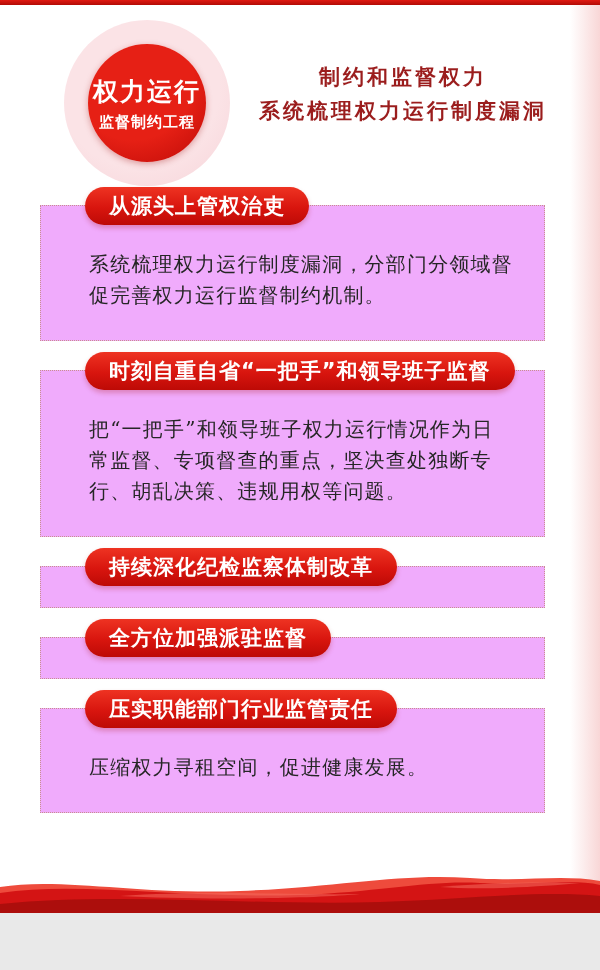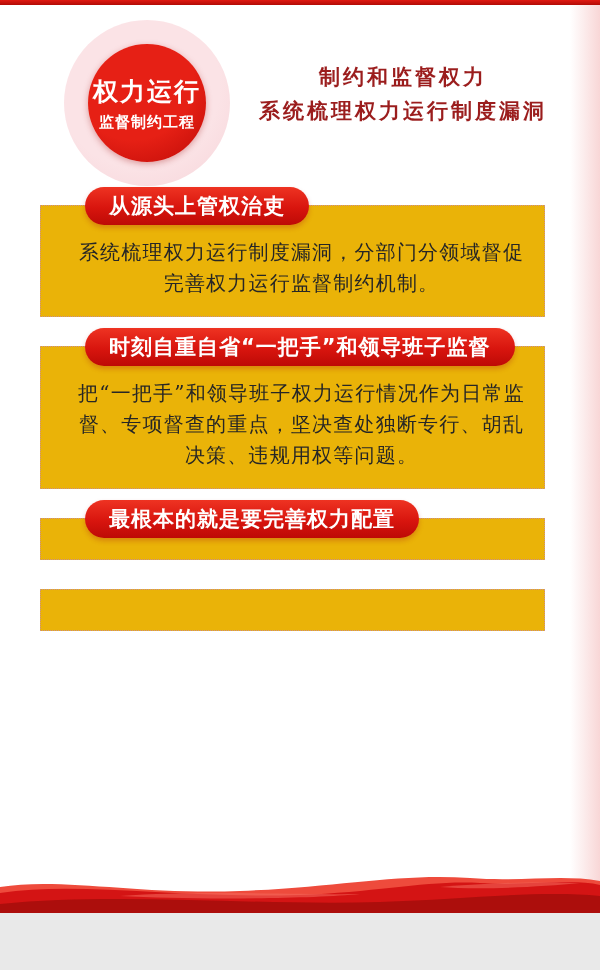--- a/index.html
+++ b/index.html
@@ -24,28 +24,28 @@
     font-family:"DejaVu Sans","Liberation Sans",sans-serif;}
   .badge-subtitle{color:#fff;font-weight:bold;font-size:15px;letter-spacing:1px;}
 
   
   .quote{position:absolute;left:243px;top:60px;width:320px;text-align:center;
     color:#9b1d1d;font-weight:bold;font-size:21px;line-height:34px;letter-spacing:3px;
     font-family:"DejaVu Serif","Liberation Serif",serif;}
 
   
   .sections{position:absolute;left:40px;top:205px;width:505px;display:flex;flex-direction:column;}
-  .card{position:relative;border:1px dotted #c99090;background:#eab308;
-    padding:27px 14px 13px 32px;margin-bottom:29px;text-align:center;}
+  .card{position:relative;border:1px dotted #c99090;background:#f0abfc;
+    padding:27px 14px 13px 32px;margin-bottom:29px;}
   .pill{position:absolute;top:-19px;left:44px;height:38px;line-height:38px;
     padding:0 24px;border-radius:19px;white-space:nowrap;
     background:linear-gradient(180deg,#ee3322 0%,#d8150e 55%,#bd0a06 100%);
     color:#ffffff;font-weight:bold;font-size:21px;letter-spacing:1px;
     box-shadow:0 3px 5px rgba(170,20,20,.28);}
-  .body-text{margin:4px;color:#262626;font-size:20px;line-height:31px;letter-spacing:1.2px;
+  .body-text{margin:16px;color:#262626;font-size:20px;line-height:31px;letter-spacing:1.2px;
     font-family:"DejaVu Serif","Liberation Serif",serif;}
 
   
   .ribbon{position:absolute;left:0;bottom:0;width:600px;height:40px;display:block;}
 </style>
 </head>
 <body>
 
 <div class="page">
 
@@ -71,26 +71,31 @@
       <p class="body-text">系统梳理权力运行制度漏洞，分部门分领域督促完善权力运行监督制约机制。</p>
     </section>
 
     <section class="card">
       <div class="pill">时刻自重自省“一把手”和领导班子监督</div>
       <p class="body-text">把“一把手”和领导班子权力运行情况作为日常监督、专项督查的重点，坚决查处独断专行、胡乱决策、违规用权等问题。</p>
     </section>
 
 
     <section class="card">
-      <div class="pill">最根本的就是要完善权力配置</div>
+      <div class="pill">持续深化纪检监察体制改革</div>
     </section>
 
     <section class="card">
+      <div class="pill">全方位加强派驻监督</div>
     </section>
 
+    <section class="card">
+      <div class="pill">压实职能部门行业监管责任</div>
+      <p class="body-text">压缩权力寻租空间，促进健康发展。</p>
+    </section>
 
   </div>
 
   <svg class="ribbon" viewBox="0 0 600 40" preserveAspectRatio="none" aria-hidden="true">
     <path fill="#ee4b3c" d="M0 14 C 60 4, 140 22, 240 18 C 340 14, 400 0, 470 5 C 520 9, 562 1, 600 8 L600 40 L0 40 Z"></path>
     <path fill="#d41414" d="M0 20 C 80 8, 180 26, 300 22 C 380 19, 430 7, 480 10 C 530 13, 572 5, 600 12 L600 40 L0 40 Z"></path>
     <path fill="#a50d0a" opacity="0.85" d="M0 31 C 120 19, 260 33, 380 29 C 470 26, 540 17, 600 23 L600 40 L0 40 Z"></path>
     <path fill="#f4695c" opacity="0.55" d="M120 23 C 200 17, 300 22, 360 21 C 310 26, 190 27, 120 23 Z"></path>
     <path fill="#f4695c" opacity="0.55" d="M440 14 C 490 10, 540 8, 580 10 C 540 14, 480 17, 440 14 Z"></path>
   </svg>

